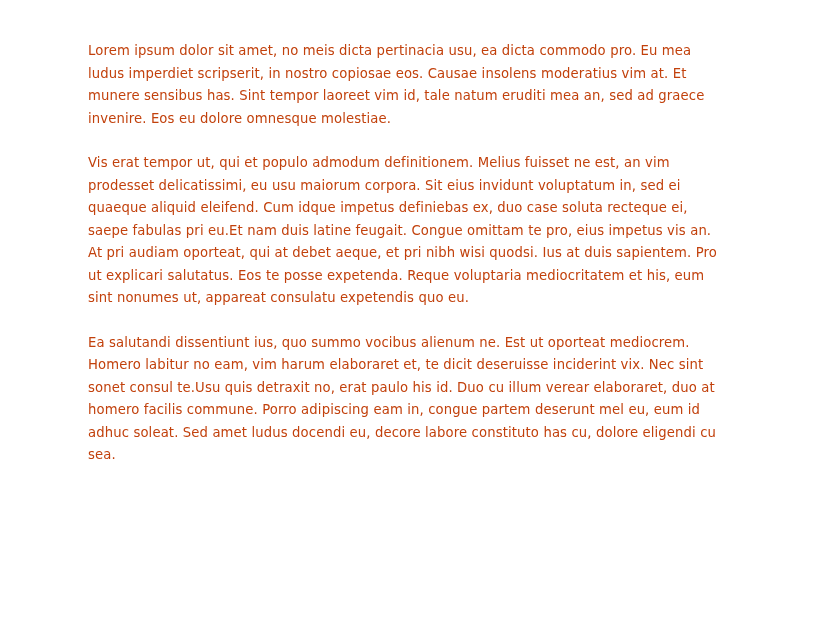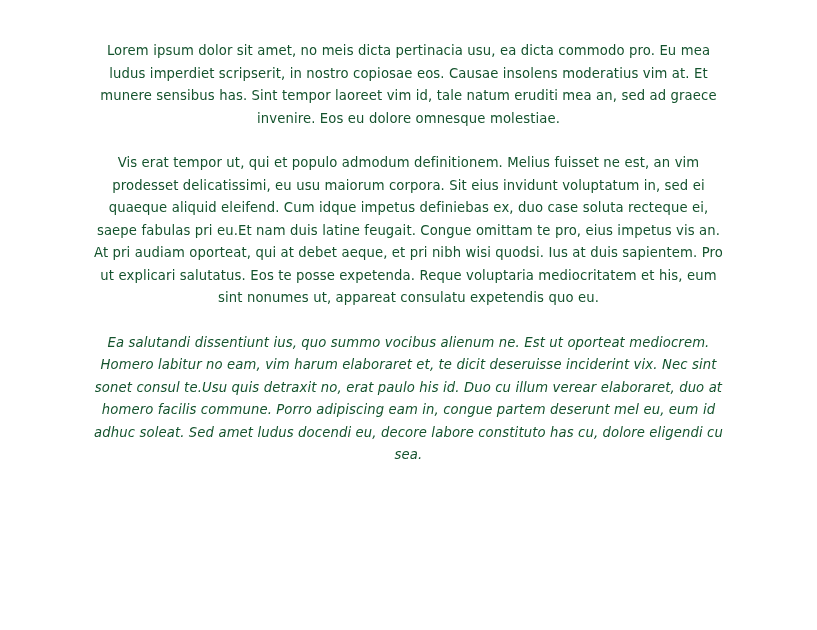--- a/index.html
+++ b/index.html
@@ -21,29 +21,27 @@
     box-sizing: border-box;
   }
   .doc-body {
     position: absolute;
     left: 88px;
     top: 40px;
     width: 641px;
   }
   .para {
     margin: 0 0 22px 0;
-    text-align: center;
     font-size: 13.2px;
     line-height: 22.5px;
-    color: #14532d;
+    color: #c2410c;
     letter-spacing: 0.01em;
   }
   .para:last-child {
     margin-bottom: 15px;
-    font-style: italic;
   }
 </style>
 </head>
 <body>
 
 <div class="page">
   <div class="doc-body">
     <p class="para">Lorem ipsum dolor sit amet, no meis dicta pertinacia usu, ea dicta commodo pro. Eu mea ludus imperdiet scripserit, in nostro copiosae eos. Causae insolens moderatius vim at. Et munere sensibus has. Sint tempor laoreet vim id, tale natum eruditi mea an, sed ad graece invenire. Eos eu dolore omnesque molestiae.</p>
     <p class="para">Vis erat tempor ut, qui et populo admodum definitionem. Melius fuisset ne est, an vim prodesset delicatissimi, eu usu maiorum corpora. Sit eius invidunt voluptatum in, sed ei quaeque aliquid eleifend. Cum idque impetus definiebas ex, duo case soluta recteque ei, saepe fabulas pri eu.Et nam duis latine feugait. Congue omittam te pro, eius impetus vis an. At pri audiam oporteat, qui at debet aeque, et pri nibh wisi quodsi. Ius at duis sapientem. Pro ut explicari salutatus. Eos te posse expetenda. Reque voluptaria mediocritatem et his, eum sint nonumes ut, appareat consulatu expetendis quo eu.</p>
     <p class="para">Ea salutandi dissentiunt ius, quo summo vocibus alienum ne. Est ut oporteat mediocrem. Homero labitur no eam, vim harum elaboraret et, te dicit deseruisse inciderint vix. Nec sint sonet consul te.Usu quis detraxit no, erat paulo his id. Duo cu illum verear elaboraret, duo at homero facilis commune. Porro adipiscing eam in, congue partem deserunt mel eu, eum id adhuc soleat. Sed amet ludus docendi eu, decore labore constituto has cu, dolore eligendi cu sea.</p>

